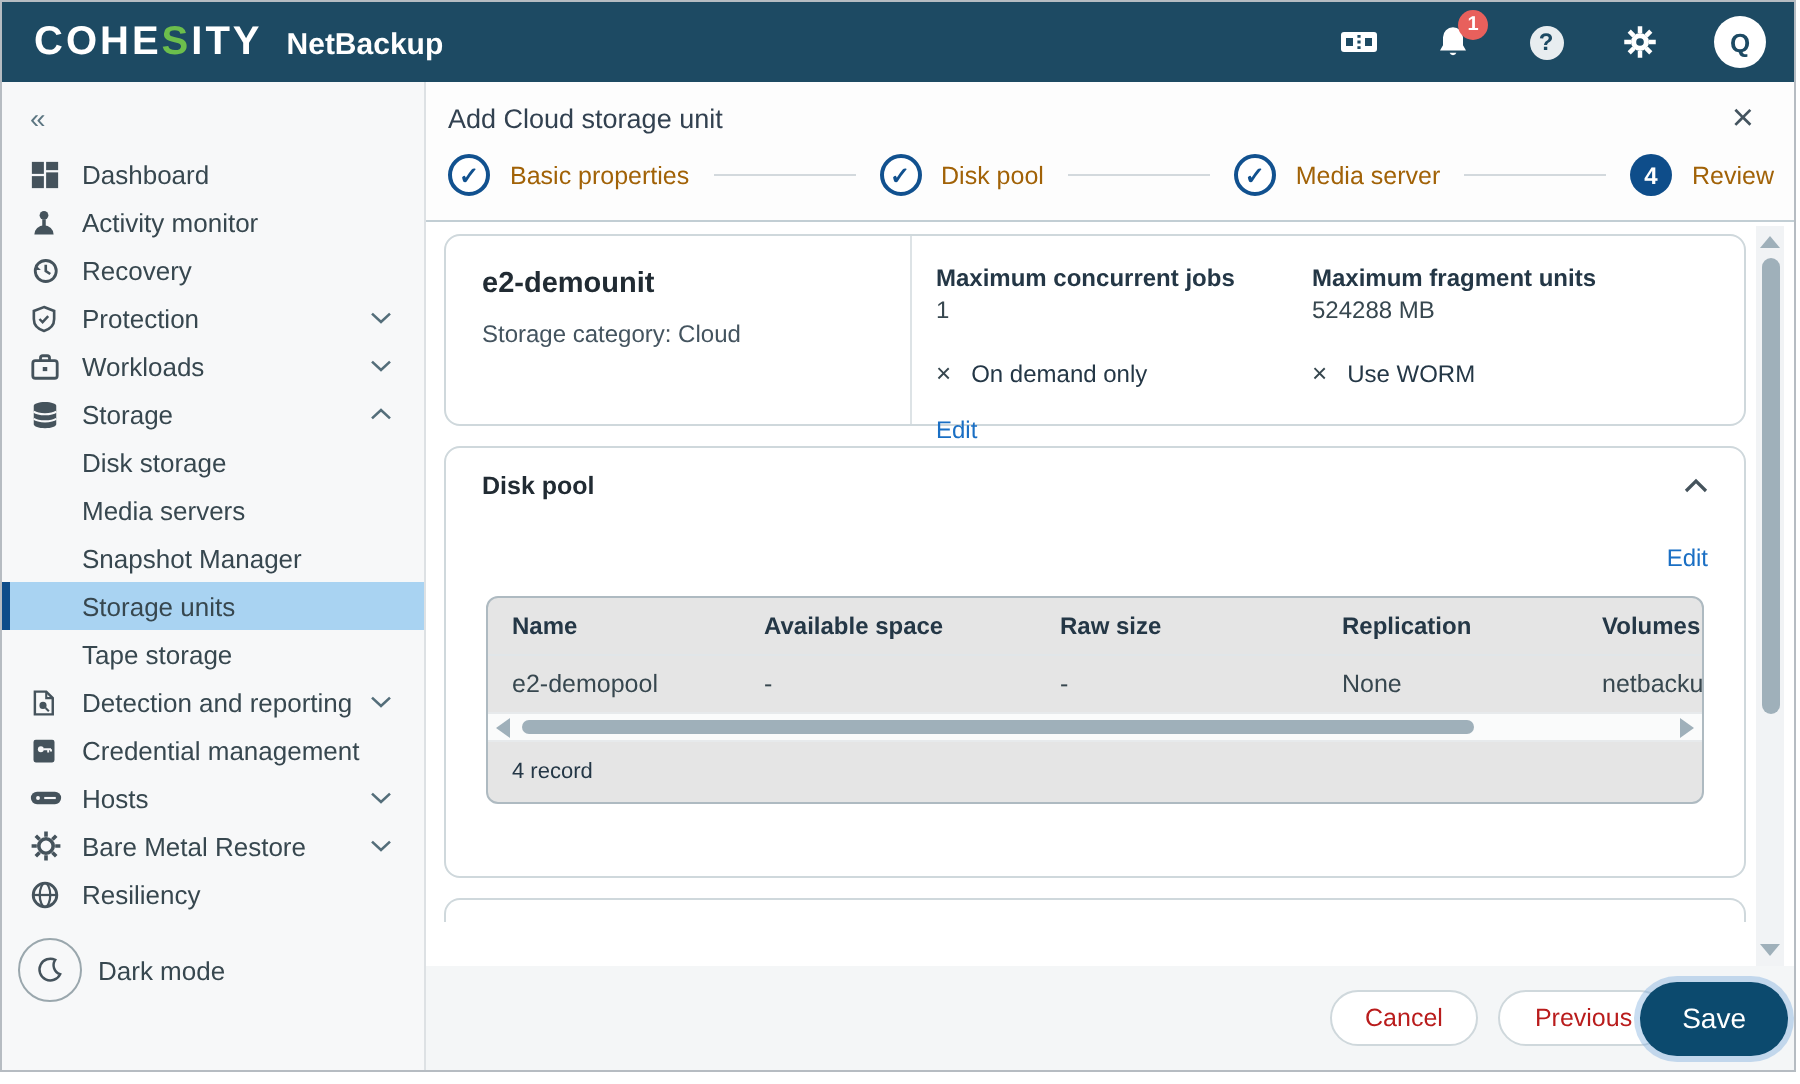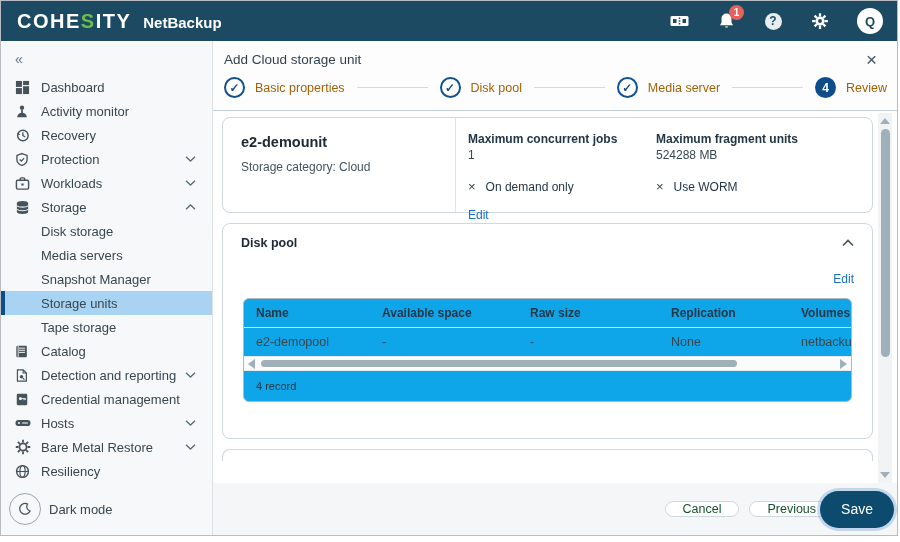--- a/index.html
+++ b/index.html
@@ -63,21 +63,21 @@
   .flag .xmark{font-size:13px;margin-right:10px;color:#37474f;}
   .edit-link{display:inline-block;margin-top:14px;color:#1a6fc4;font-size:12px;cursor:pointer;}
 
   
   .card2{height:216px;padding:12px 18px 0 18px;margin-bottom:10px;position:relative;}
   .card2-head{display:flex;align-items:center;justify-content:space-between;}
   .card2-title{font-size:12.5px;font-weight:bold;color:#212b33;}
   .card2-chevron{cursor:pointer;display:flex;}
   .card2-editrow{display:flex;justify-content:flex-end;margin-top:22px;}
   .card2-editrow .edit-link{margin-top:0;}
-  .tbl{margin:12px 2px 0 2px;border:1px solid #aebac1;border-radius:6px;overflow:hidden;background:#0ea5e9;}
+  .tbl{margin:12px 2px 0 2px;border:1px solid #aebac1;border-radius:6px;overflow:hidden;background:#e5e5e5;}
   .trow{display:grid;grid-template-columns:126px 148px 141px 130px 160px;height:28px;align-items:center;}
   .trow.head{border-bottom:1px solid #e1e6e9;}
   .trow.head .cell{font-weight:bold;font-size:12px;color:#243746;}
   .cell{padding-left:12px;font-size:12.5px;color:#37474f;white-space:nowrap;overflow:visible;}
   .hscroll{height:13px;background:#fafbfb;border-top:1px solid #e7eaec;border-bottom:1px solid #e7eaec;display:flex;align-items:center;padding:0 4px;}
   .harrow{width:0;height:0;border-style:solid;flex:0 0 auto;cursor:pointer;}
   .harrow.left{border-width:5px 7px 5px 0;border-color:transparent #9fb0ba transparent transparent;}
   .harrow.right{border-width:5px 0 5px 7px;border-color:transparent transparent transparent #9fb0ba;}
   .htrack{flex:1;height:7px;margin:0 6px;position:relative;}
   .hthumb{position:absolute;left:0;top:0;height:7px;width:83%;background:#9fb0ba;border-radius:4px;cursor:pointer;}
@@ -88,21 +88,21 @@
 
   
   .vscroll{position:absolute;top:2px;bottom:0;right:5px;width:14px;background:#f1f3f5;}
   .varrow{position:absolute;left:50%;transform:translateX(-50%);width:0;height:0;border-style:solid;cursor:pointer;}
   .varrow.up{top:5px;border-width:0 5px 6px 5px;border-color:transparent transparent #9fb0ba transparent;}
   .varrow.down{bottom:5px;border-width:6px 5px 0 5px;border-color:transparent transparent transparent;border-top-color:#9fb0ba;}
   .vthumb{position:absolute;left:2.5px;width:9px;top:16px;height:228px;background:#9fb0ba;border-radius:5px;cursor:pointer;}
 
   
   .footer{flex:0 0 52px;background:#f4f6f7;display:flex;align-items:center;justify-content:flex-end;padding-right:3px;position:relative;}
-  .btn{border-radius:15px;border:1px solid #cfd8dc;background:#fff;color:#14532d;font-size:12.5px;height:16px;padding:0 17px;display:flex;align-items:center;cursor:pointer;font-family:inherit;}
+  .btn{border-radius:15px;border:1px solid #cfd8dc;background:#fff;color:#b91c1c;font-size:12.5px;height:28px;padding:0 17px;display:flex;align-items:center;cursor:pointer;font-family:inherit;}
   .btn + .btn{margin-left:10px;}
   .btn.primary{background:#0c4a6e;color:#fff;border:none;height:37px;border-radius:19px;font-size:14px;padding:0 21px;margin-left:-14px;z-index:2;box-shadow:0 0 0 3px rgba(120,170,220,.40);}
   svg{display:block;}
 </style>
 </head>
 <body>
 
 <div class="app">
 
   <div class="topbar">
@@ -220,30 +220,20 @@
               <svg width="11" height="7" viewBox="0 0 11 7">
                 <path d="M1 5.7L5.5 1.5 10 5.7" fill="none" stroke="#546e7a" stroke-width="1.3"></path>
               </svg>
             </span>
           </div>
           <div class="nav-sub">Disk storage</div>
           <div class="nav-sub">Media servers</div>
           <div class="nav-sub">Snapshot Manager</div>
           <div class="nav-sub selected">Storage units</div>
           <div class="nav-sub">Tape storage</div>
-          <div class="nav-item">
-            <span class="ic">
-              <svg width="14" height="15" viewBox="0 0 16 16" fill="#45535c">
-                <path d="M3 1.5h9.5a1 1 0 0 1 1 1v11a1 1 0 0 1-1 1H3a1.5 1.5 0 0 1-1.5-1.5v-10A1.5 1.5 0 0 1 3 1.5z"></path>
-                <path d="M4.5 4.2h7M4.5 6.6h7M4.5 9h7" stroke="#f7f8f9" stroke-width="1.1"></path>
-                <path d="M3.6 1.5v13" stroke="#f7f8f9" stroke-width="1"></path>
-              </svg>
-            </span>
-            <span class="lbl">Catalog</span>
-          </div>
           <div class="nav-item">
             <span class="ic">
               <svg width="13" height="15" viewBox="0 0 16 16">
                 <path d="M3 1h7l4 4v10H3z" fill="none" stroke="#45535c" stroke-width="1.5"></path>
                 <path d="M10 1v4h4" fill="none" stroke="#45535c" stroke-width="1.3"></path>
                 <circle cx="8" cy="9.5" r="2.2" fill="#45535c"></circle>
                 <path d="M9.6 11.1l2 2" stroke="#45535c" stroke-width="1.3"></path>
               </svg>
             </span>
             <span class="lbl">Detection and reporting</span>

